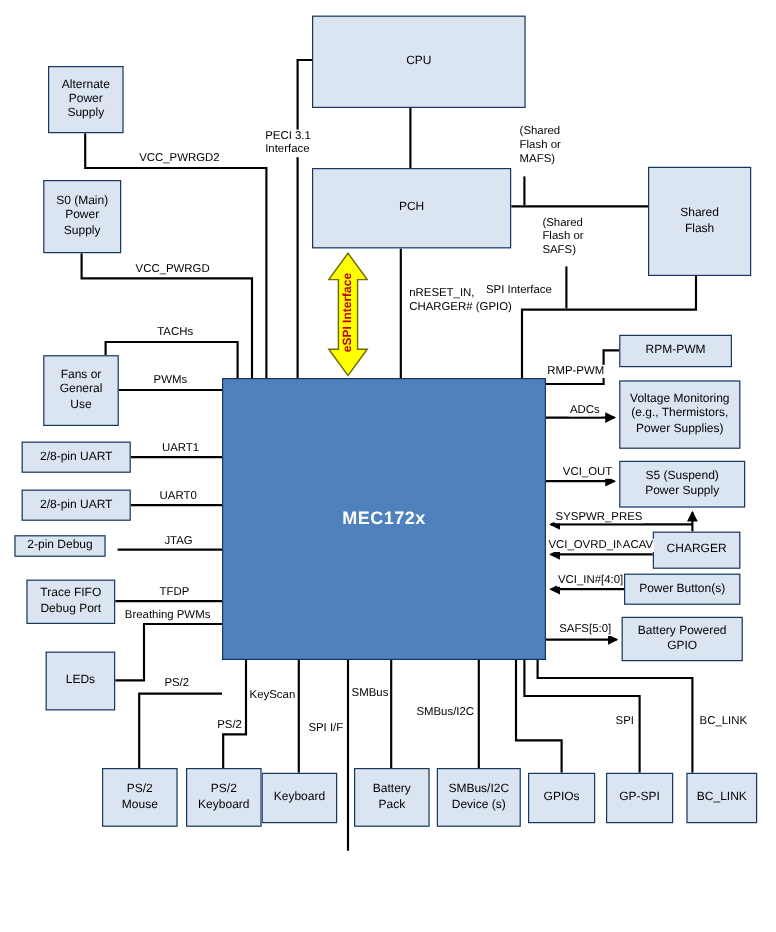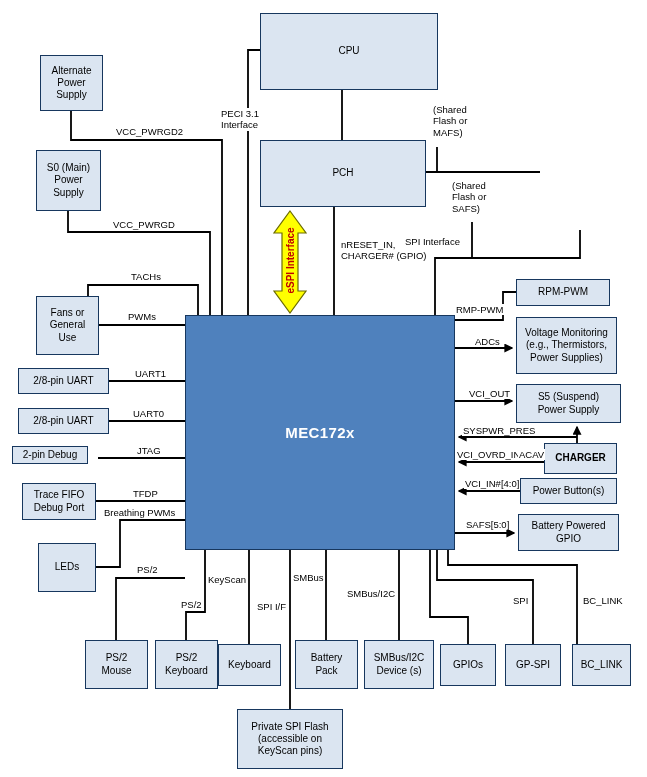--- a/index.html
+++ b/index.html
@@ -13,21 +13,21 @@
          border:1px solid var(--box-border,#17375e); font-size:10px; line-height:1.22;
          color:#000; padding:1px; }
   .chip { position:absolute; display:flex; align-items:center; justify-content:center;
           background:var(--chip-fill,#4f81bd); border:1px solid var(--box-border,#17375e);
           color:var(--chip-text,#fff); font-size:15px; font-weight:600; letter-spacing:.4px;text-align:center; }
   .sig { position:absolute; font-size:9.5px; line-height:1.2; color:#000;
          background:#fff; white-space:pre-line; padding:0 1px; }
   .espi-label { position:absolute; left:240px; top:255px; width:100px; text-align:center;
                 transform:rotate(-90deg); color:var(--espi-text,#c00000);
                 font-weight:bold; font-size:10px; background:transparent; }
-  .bold { font-weight:bold; }
+  .bold { font-weight:normal; }
 </style>
 </head>
 <body>
 
 <div class="canvas">
 
   <svg class="lines" width="647" height="777">
     <defs>
       <marker id="arr" viewBox="0 0 10 10" refX="8.5" refY="5" markerWidth="9" markerHeight="9" markerUnits="userSpaceOnUse" orient="auto">
         <path d="M0,0 L10,5 L0,10 Z" fill="#000"></path>
@@ -64,20 +64,22 @@
     <path class="conn" d="M577,437 H459" marker-end="url(#arr)"></path>
     <path class="conn" d="M577,443 V427" marker-end="url(#arr)"></path>
     <path class="conn" d="M544,462 H459" marker-end="url(#arr)"></path>
     <path class="conn" d="M520,491 H459" marker-end="url(#arr)"></path>
     <path class="conn" d="M455,533 H514" marker-end="url(#arr)"></path>
     <polygon class="espi-arrow" points="290,211 306,233 298,233 298,291 306,291 290,313 274,291 282,291 282,233 274,233"></polygon>
   </svg>
 
   <div class="box" style="left:260px;top:13px;width:178px;height:77px">CPU</div>
   <div class="box" style="left:260px;top:140px;width:166px;height:67px">PCH</div>
+  <div class="box" style="left:540px;top:139px;width:86px;height:91px">Shared
+Flash</div>
 
   <div class="box" style="left:40px;top:55px;width:63px;height:56px">Alternate
 Power
 Supply</div>
   <div class="box" style="left:36px;top:150px;width:65px;height:61px">S0 (Main)
 Power
 Supply</div>
   <div class="box" style="left:36px;top:296px;width:63px;height:59px">Fans or
 General
 Use</div>
@@ -106,23 +108,20 @@
   <div class="box" style="left:155px;top:640px;width:63px;height:49px">PS/2
 Keyboard</div>
   <div class="box" style="left:218px;top:644px;width:63px;height:42px">Keyboard</div>
   <div class="box" style="left:295px;top:640px;width:63px;height:49px">Battery
 Pack</div>
   <div class="box" style="left:364px;top:640px;width:70px;height:49px">SMBus/I2C
 Device (s)</div>
   <div class="box" style="left:440px;top:644px;width:56px;height:42px">GPIOs</div>
   <div class="box" style="left:505px;top:644px;width:56px;height:42px">GP-SPI</div>
   <div class="box" style="left:572px;top:644px;width:59px;height:42px">BC_LINK</div>
-  <div class="box" style="left:237px;top:709px;width:106px;height:60px">Private SPI Flash
-(accessible on
-KeyScan pins)</div>
 
   <div class="sig" style="left:220px;top:108px">PECI 3.1
 Interface</div>
   <div class="sig" style="left:115px;top:126px">VCC_PWRGD2</div>
   <div class="sig" style="left:112px;top:219px">VCC_PWRGD</div>
   <div class="sig" style="left:432px;top:104px">(Shared
 Flash or
 MAFS)</div>
   <div class="sig" style="left:451px;top:180px">(Shared
 Flash or

